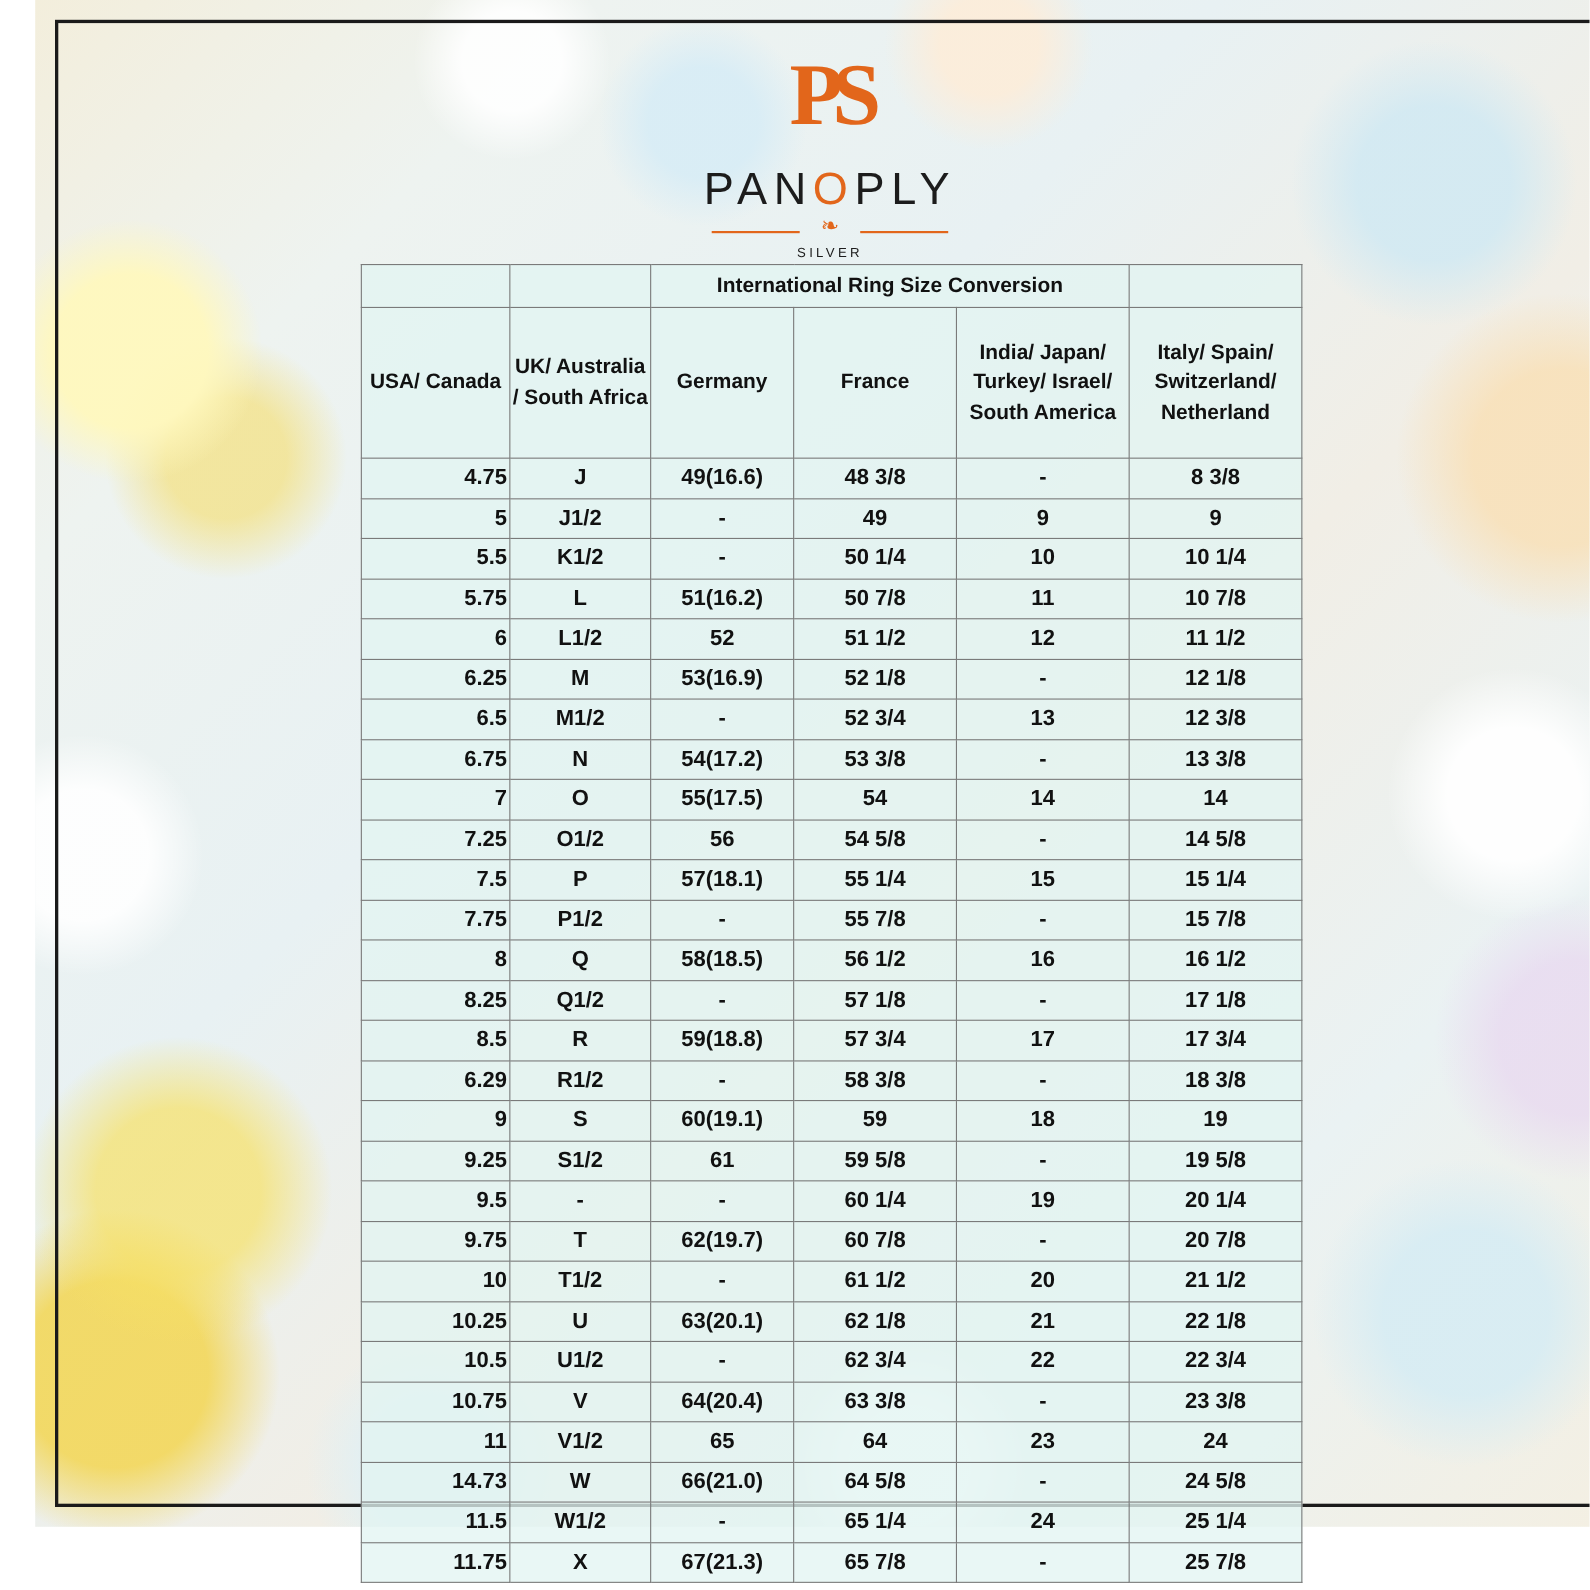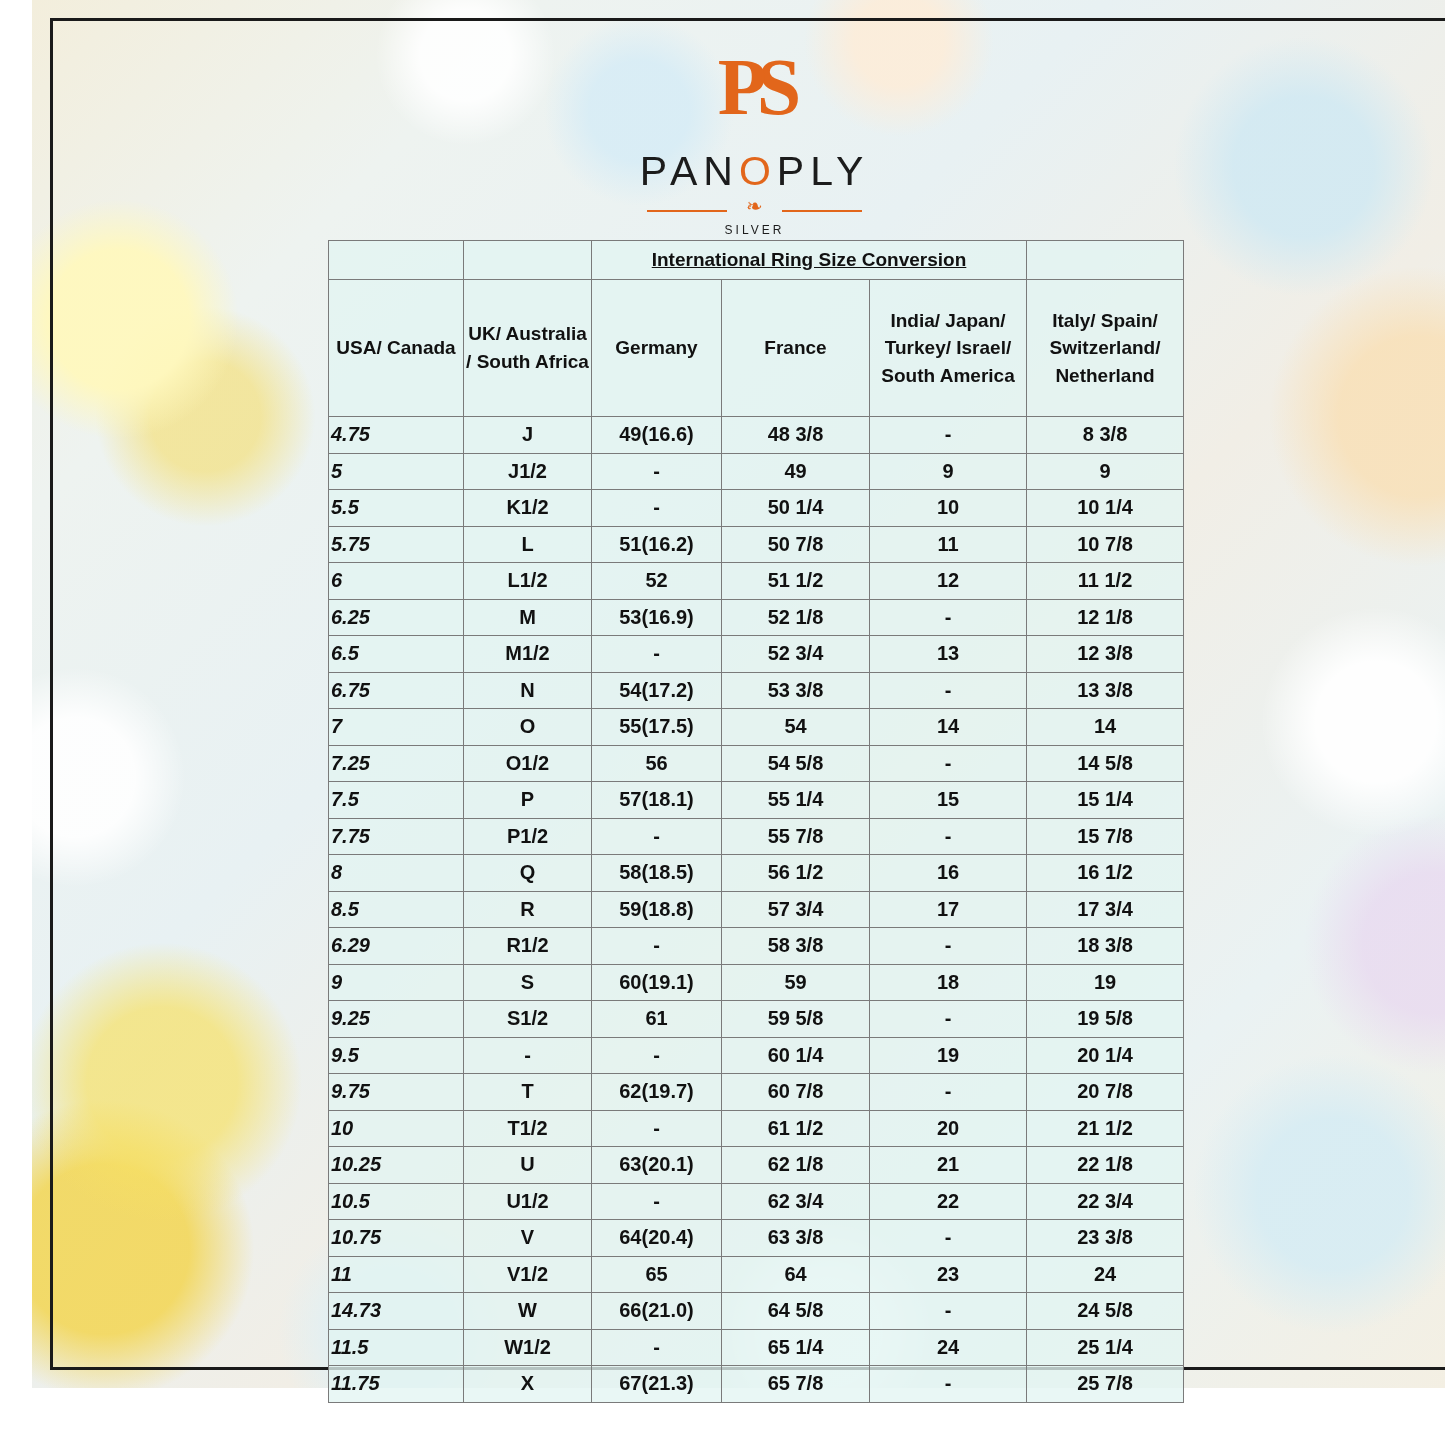--- a/index.html
+++ b/index.html
@@ -141,36 +141,35 @@
   .col6 { width: 157px; }
 
   .title-row td {
     height: 34px;
     font-size: 21px;
     font-weight: bold;
     padding-left: 6px;
     text-align: left;
   }
   .title-row td.blank { background: rgba(226,244,242,0.5); }
-  .title-cell { text-align: left; padding-left: 8px; text-decoration: underline; }
+  .title-cell { text-align: left; padding-left: 8px; }
 
   .head-row td {
     height: 132px;
     font-size: 20.5px;
     line-height: 1.45;
     vertical-align: middle;
   }
 
   tbody.body-rows td {
     height: 31.5px;
     font-size: 20px;
   }
   tbody.body-rows td.usa {
-    text-align: left;
-    font-style: italic;
+    text-align: right;
   }
 </style>
 </head>
 <body>
 
 <div class="page">
   <div class="page-border"></div>
 
   <div class="logo-block">
     <div class="logo-mark">
@@ -312,20 +311,28 @@
           </tr>
           <tr>
             <td class="usa">8</td>
             <td>Q</td>
             <td>58(18.5)</td>
             <td>56 1/2</td>
             <td>16</td>
             <td>16 1/2</td>
           </tr>
           <tr>
+            <td class="usa">8.25</td>
+            <td>Q1/2</td>
+            <td>-</td>
+            <td>57 1/8</td>
+            <td>-</td>
+            <td>17 1/8</td>
+          </tr>
+          <tr>
             <td class="usa">8.5</td>
             <td>R</td>
             <td>59(18.8)</td>
             <td>57 3/4</td>
             <td>17</td>
             <td>17 3/4</td>
           </tr>
           <tr>
             <td class="usa">6.29</td>
             <td>R1/2</td>

